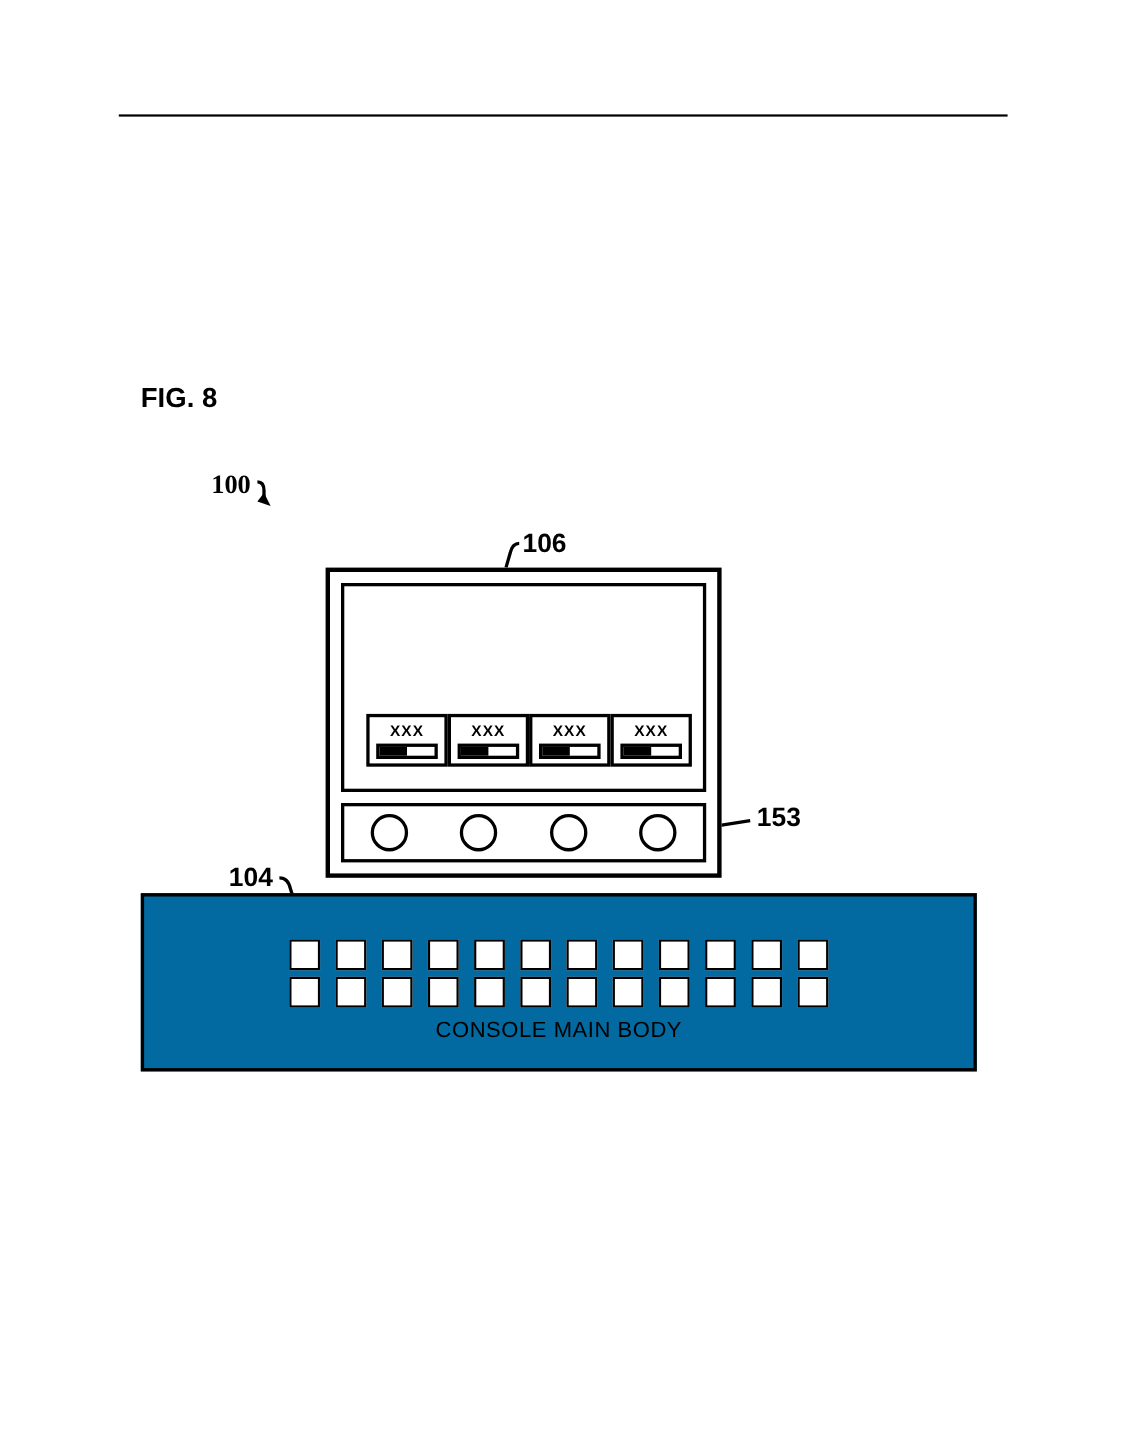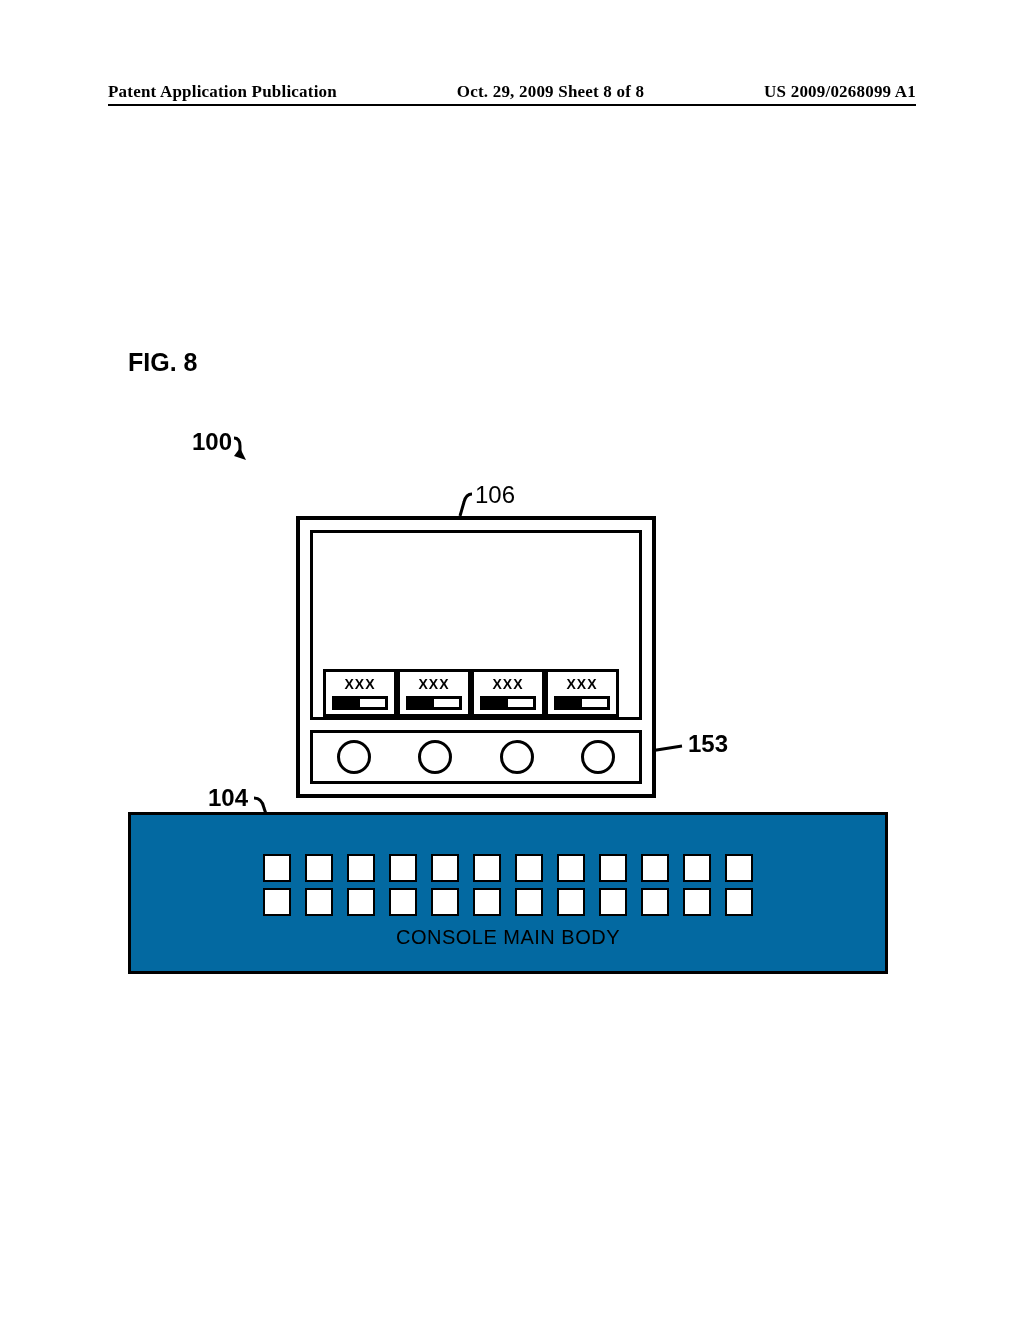--- a/index.html
+++ b/index.html
@@ -33,33 +33,33 @@
     font-size: 25px;
     font-weight: bold;
     margin-top: 48px;
   }
 
   
   .ref100 {
     position: absolute;
     top: 428px;
     left: 192px;
-    font-family: Liberation Sans, sans-serif;
+    font-family: Liberation Serif, serif;
     font-size: 24px;
     font-weight: bold;
   }
 
   
   .ref106 {
     position: absolute;
     top: 481px;
     left: 475px;
     font-family: Arial, Helvetica, sans-serif;
     font-size: 24px;
-    font-weight: normal;
+    font-weight: bold;
     text-align: center;
   }
 
   
   .ref108 {
     position: absolute;
     top: 730px;
     left: 688px;
     font-family: Arial, Helvetica, sans-serif;
     font-size: 24px;
@@ -88,24 +88,24 @@
   }
   .screen {
     position: absolute;
     top: 10px; left: 10px; right: 10px;
     height: 190px;
     border: 3px solid #000;
     background: #fff;
   }
   .slot-row {
     position: absolute;
-    bottom: 0;
+    bottom: 20px;
     left: 10px; right: 10px;
     display: flex;
-    justify-content: flex-start;
+    justify-content: flex-end;
   }
   .slot {
     width: 74px;
     border: 3px solid #000;
     padding: 4px 4px 4px 4px;
     display: flex;
     flex-direction: column;
     align-items: center;
     gap: 4px;
   }
@@ -175,25 +175,20 @@
     top: 0; left: 0;
     width: 1024px; height: 1320px;
     pointer-events: none;
   }
 </style>
 </head>
 <body>
 
 <div class="page">
 
-  <div class="header">
-    <span>Patent Application Publication</span>
-    <span>Oct. 29, 2009  Sheet 8 of 8</span>
-    <span>US 2009/0268099 A1</span>
-  </div>
   <div class="header-rule"></div>
 
   <div class="fig-label">FIG. 8</div>
 
   <div class="ref100">100</div>
   <div class="ref106">106</div>
   <div class="ref108">153</div>
   <div class="ref104">104</div>
 
   <svg class="leaders" viewBox="0 0 1024 1320">

